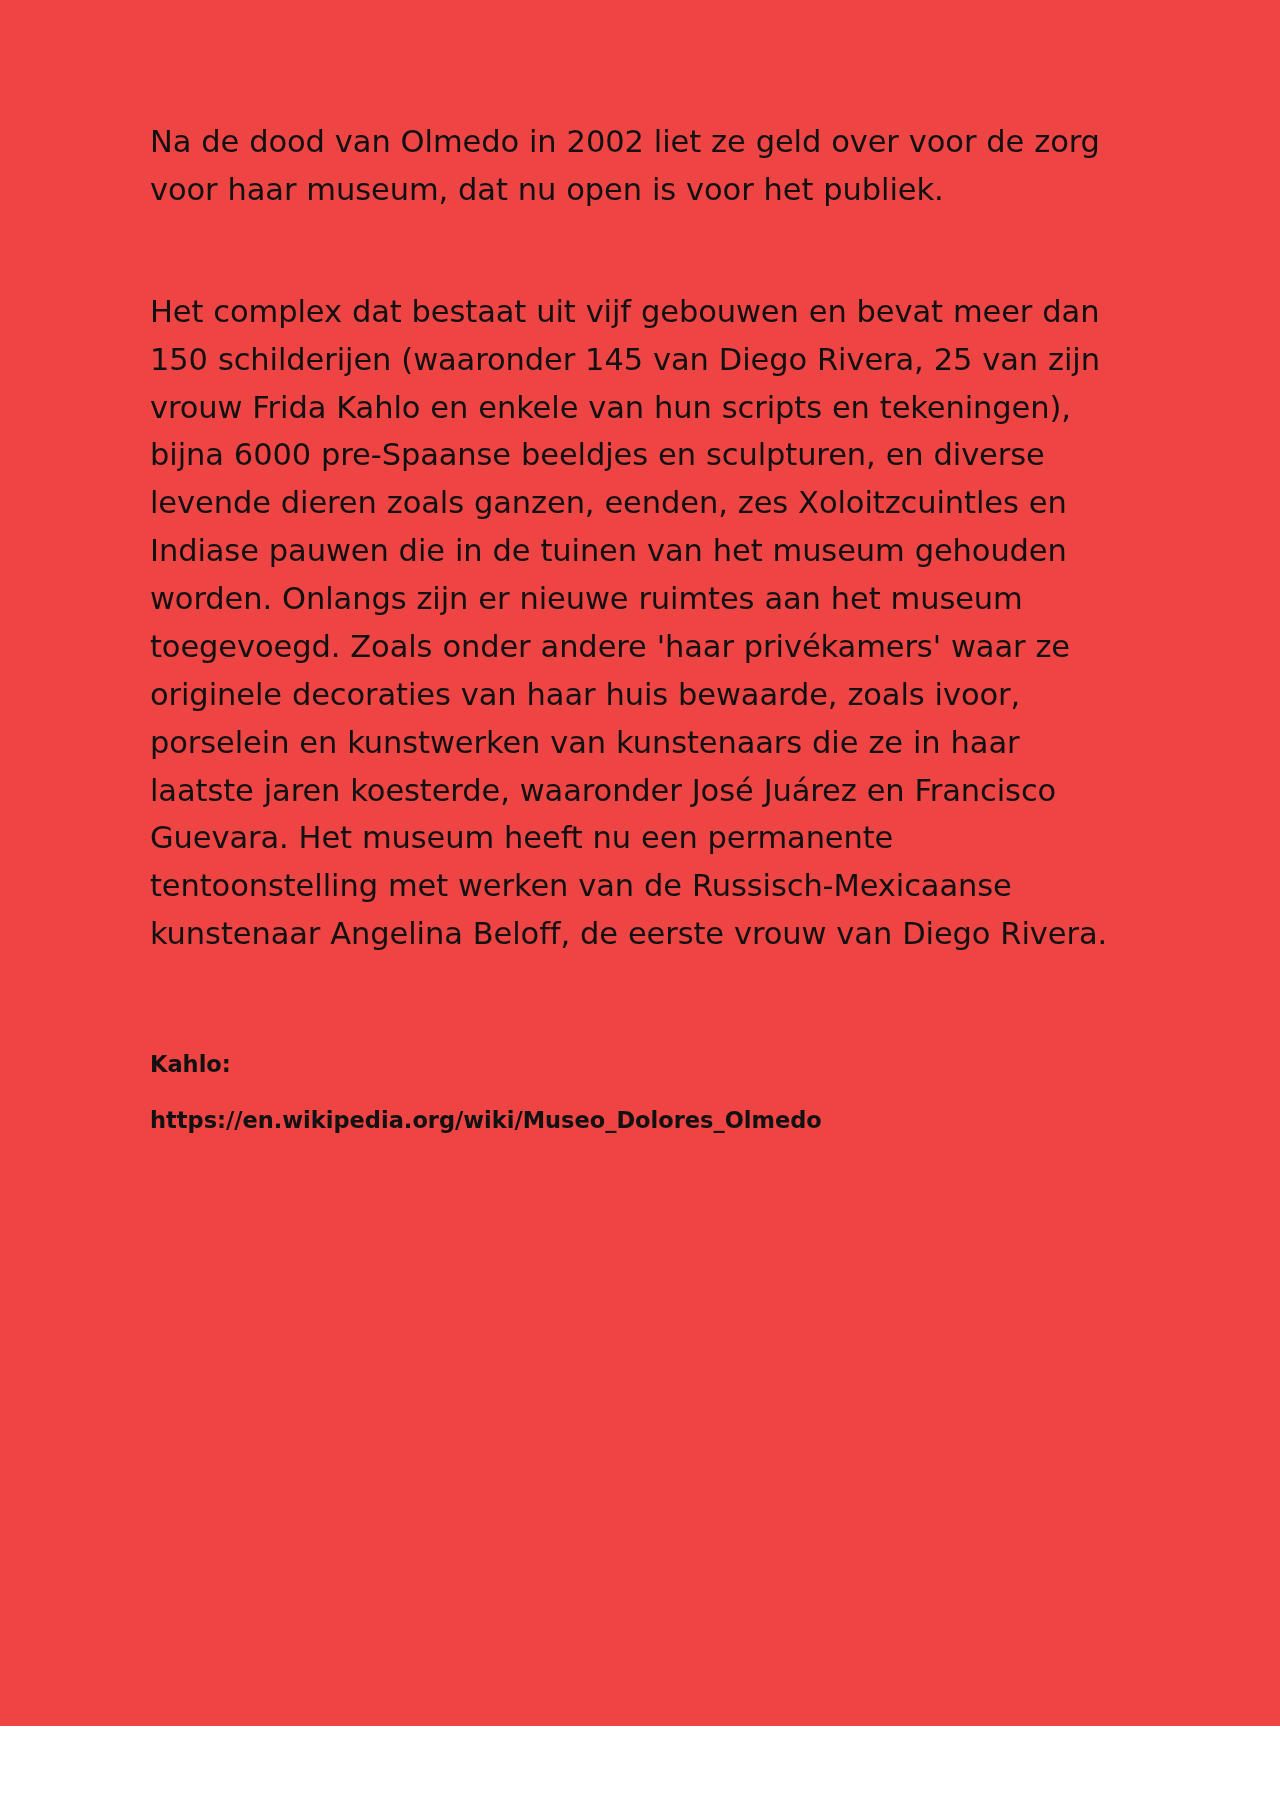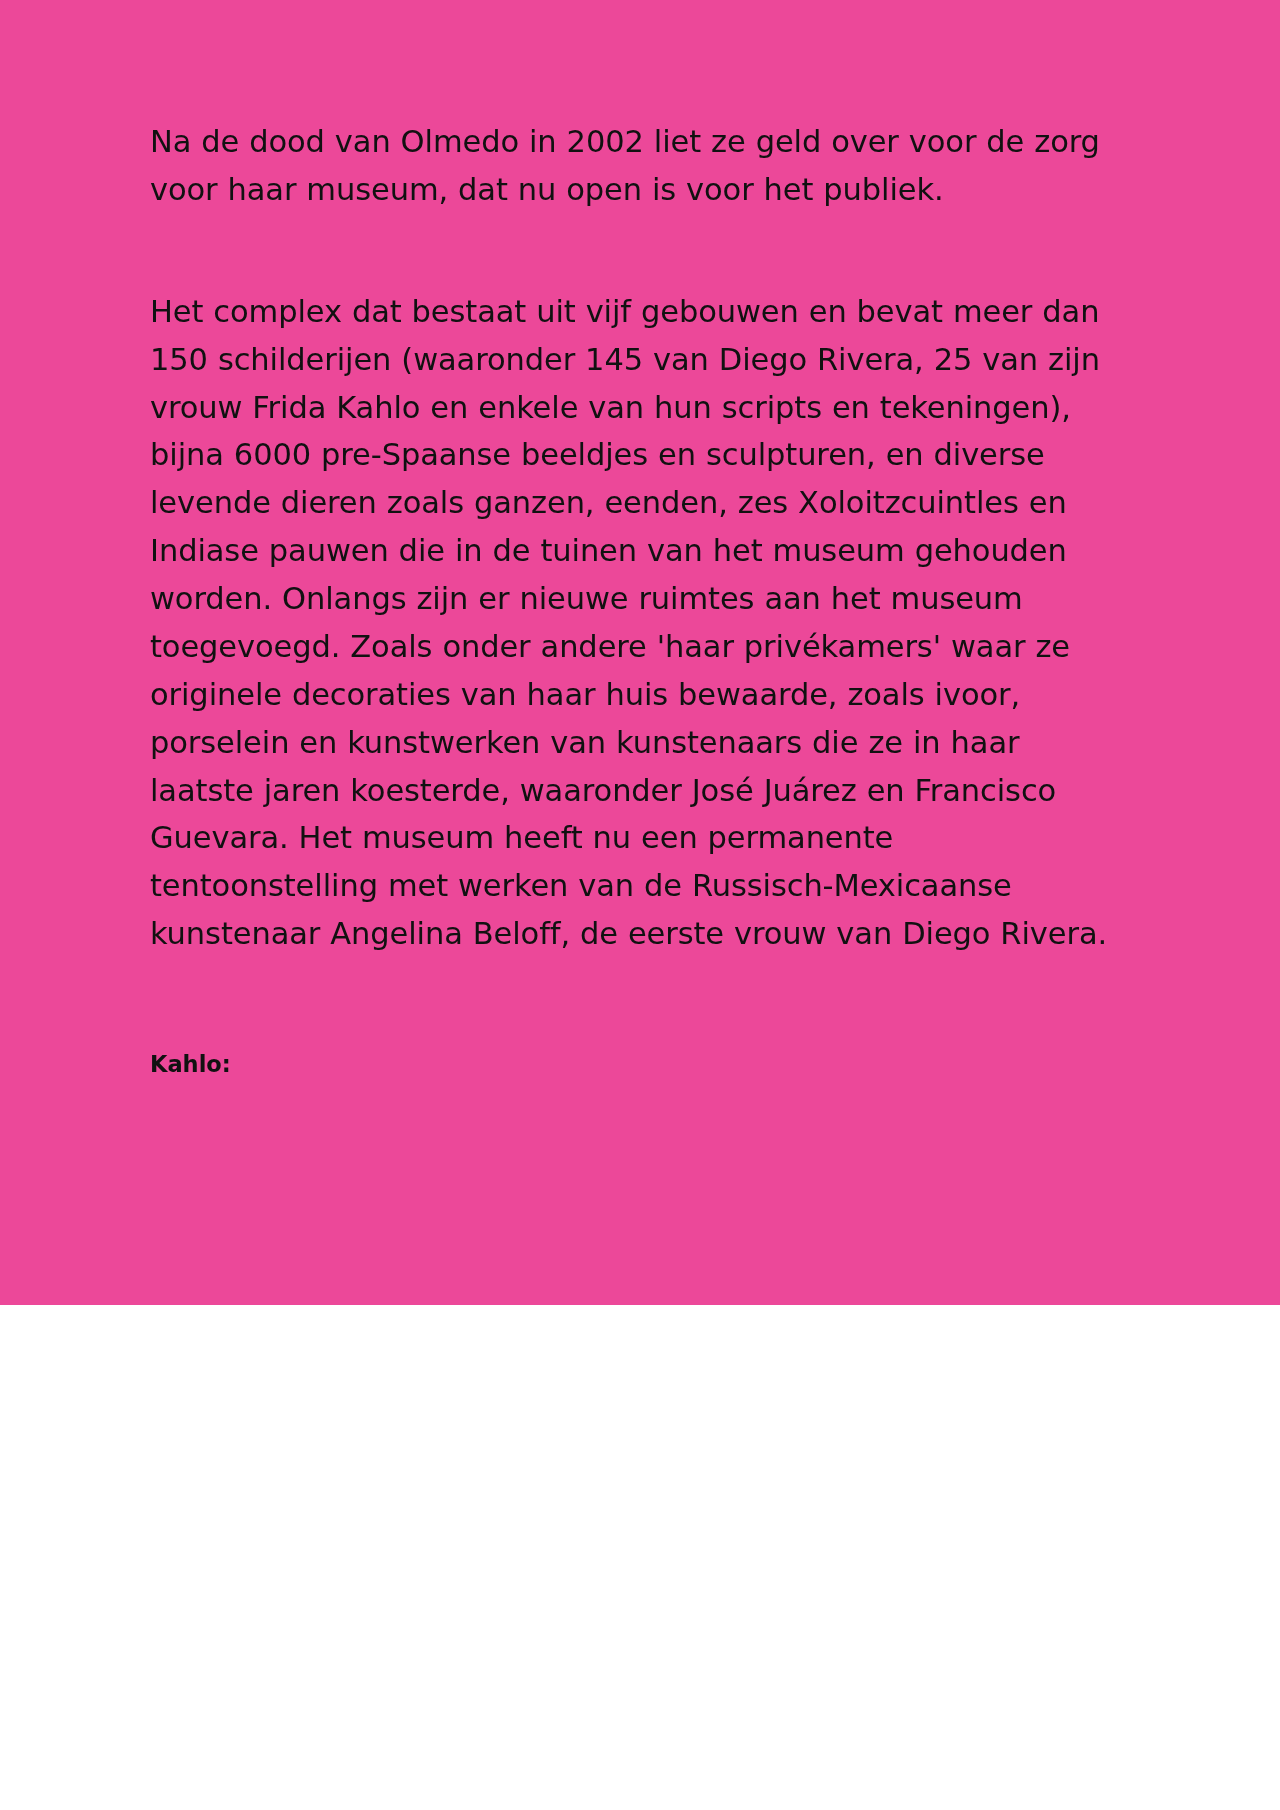--- a/index.html
+++ b/index.html
@@ -11,23 +11,23 @@
     width: 1280px;
     height: 1810px;
     font-family: "DejaVu Sans", sans-serif;
     color: #101010;
     position: relative;
     overflow: hidden;
   }
   .page {
     box-sizing: border-box;
     width: 1280px;
-    height: 1305px;
+    height: 1726px;
     padding: 118px 148px 0 150px;
-    background: #ec4899;
+    background: #ef4444;
   }
   .para {
     font-family: "DejaVu Sans", sans-serif;
     font-size: 30.5px;
     line-height: 1.57;
     color: #111111;
     margin: 0;
     letter-spacing: -0.1px;
     word-spacing: 0.4px;
     max-width: 965px;
@@ -66,15 +66,16 @@
 <div class="page">
 
   <p class="para first">Na de dood van Olmedo in 2002 liet ze geld over voor de zorg voor haar museum, dat nu open is voor het publiek.</p>
 
   <div class="gap-block"></div>
 
   <p class="para">Het complex dat bestaat uit vijf gebouwen  en bevat meer dan 150 schilderijen (waaronder 145 van Diego Rivera, 25 van zijn vrouw Frida Kahlo en enkele van hun scripts en tekeningen), bijna 6000 pre-Spaanse beeldjes en sculpturen, en diverse levende dieren zoals ganzen, eenden, zes Xoloitzcuintles en Indiase pauwen die in de tuinen van het museum gehouden worden. Onlangs zijn er nieuwe ruimtes aan het museum toegevoegd. Zoals onder andere 'haar privékamers' waar ze originele decoraties van haar huis bewaarde, zoals ivoor, porselein en kunstwerken van kunstenaars die ze in haar laatste jaren koesterde, waaronder José Juárez en Francisco Guevara. Het museum heeft nu een permanente tentoonstelling met werken van de Russisch-Mexicaanse kunstenaar Angelina Beloff, de eerste vrouw van Diego Rivera.</p>
 
   <div class="source-block">
     <p class="source-label">Kahlo:</p>
+    <p class="source-url">https://en.wikipedia.org/wiki/Museo_Dolores_Olmedo</p>
   </div>
 
 </div>
 
 </body></html>

